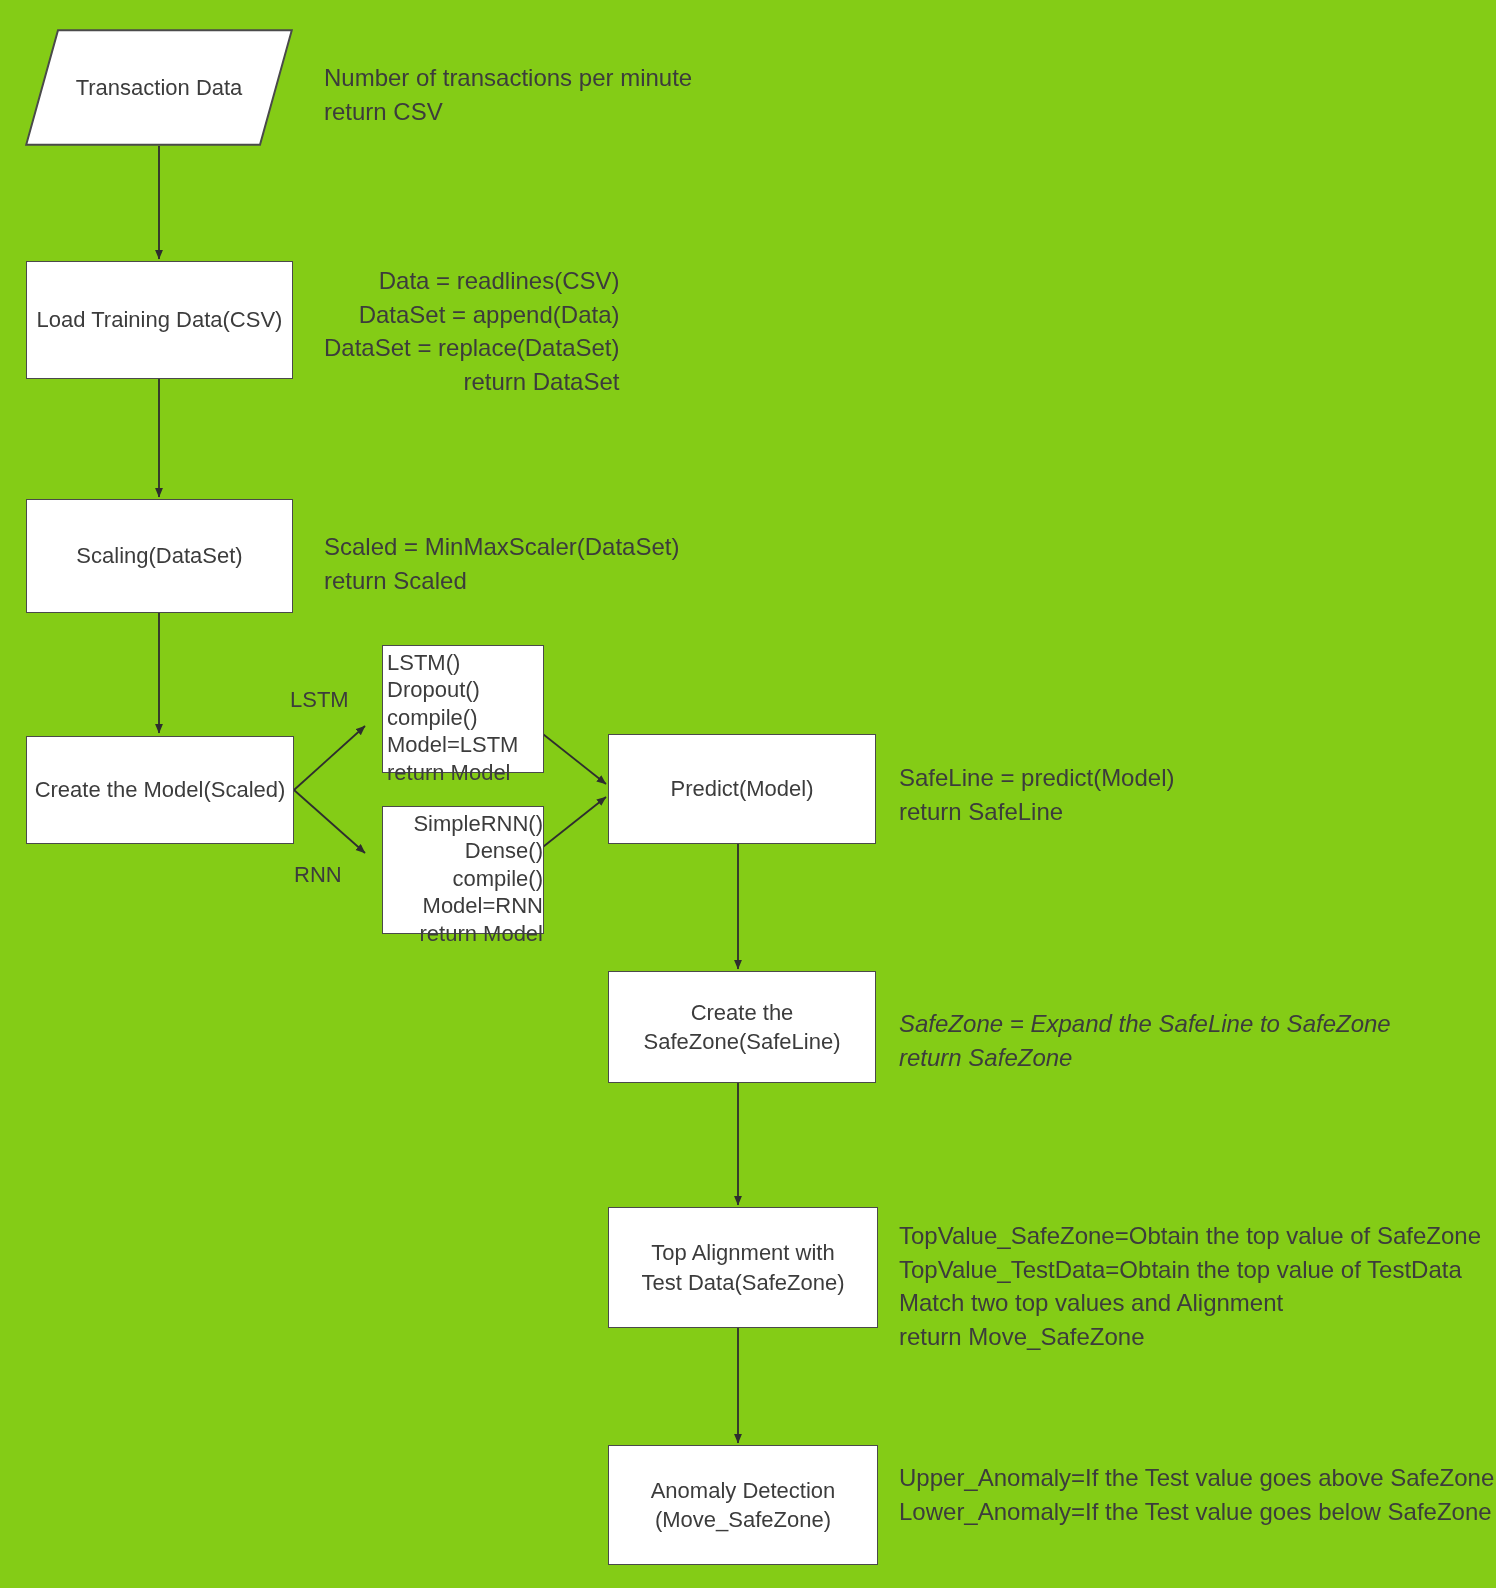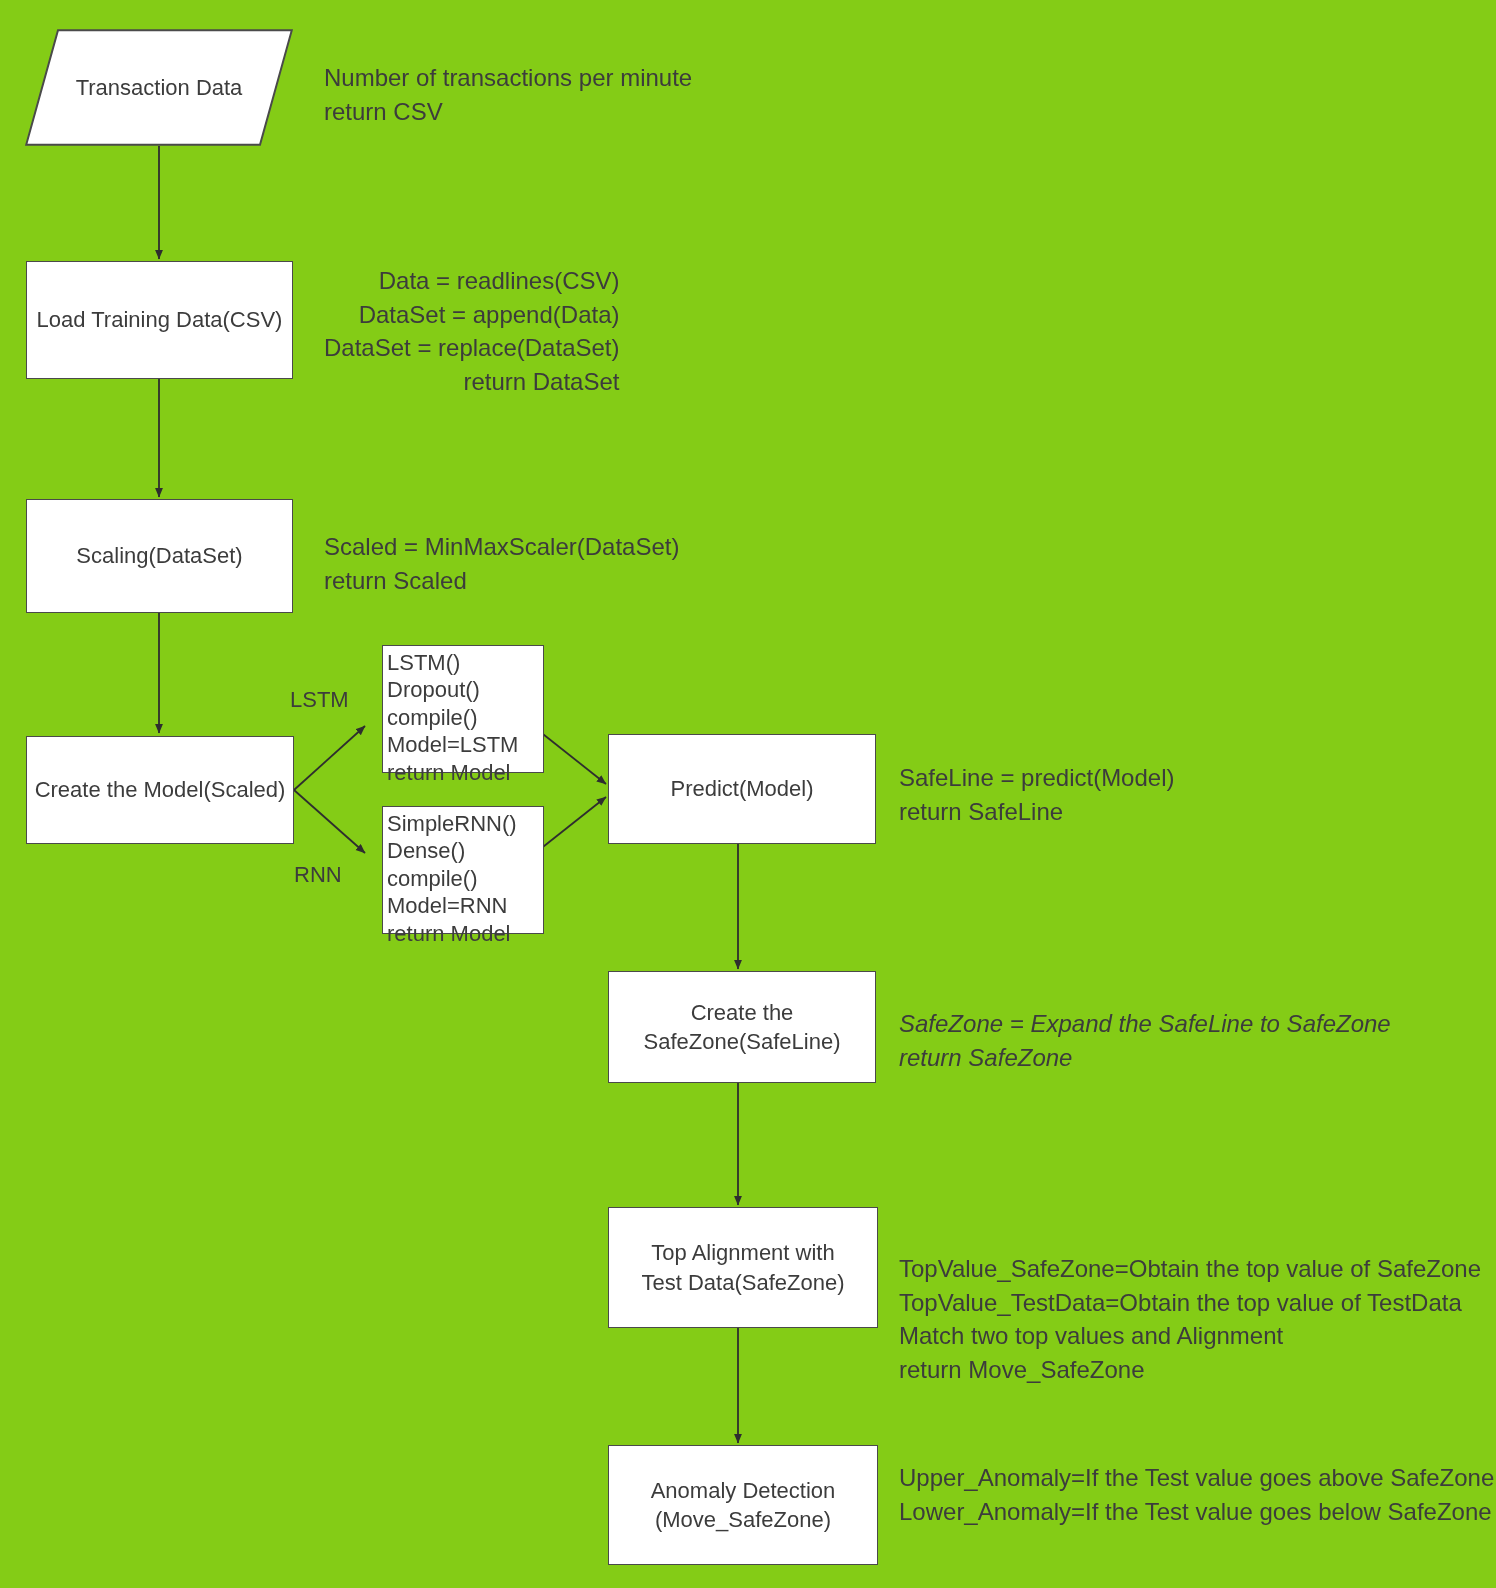--- a/index.html
+++ b/index.html
@@ -126,21 +126,21 @@
   <div class="node" style="left:26px; top:499px; width:267px; height:114px;">Scaling(DataSet)</div>
 
   <div class="node" style="left:26px; top:736px; width:268px; height:108px;">Create the Model(Scaled)</div>
 
   <div class="node codeblock" style="left:367px; top:645px; width:162px; height:128px;">LSTM()
 Dropout()
 compile()
 Model=LSTM
 return Model</div>
 
-  <div class="node codeblock" style="left:367px; top:806px; width:162px; height:128px;">SimpleRNN()
+  <div class="node codeblock" style="left:367px; top:806px; width:162px; height:128px;text-align:right;">SimpleRNN()
 Dense()
 compile()
 Model=RNN
 return Model</div>
 
   <div class="node" style="left:608px; top:734px; width:268px; height:110px;">Predict(Model)</div>
 
   <div class="node" style="left:608px; top:971px; width:268px; height:112px;">Create the
 SafeZone(SafeLine)</div>
 
@@ -164,21 +164,21 @@
 
   <div class="annotation" style="left:324px; top:530px;">Scaled = MinMaxScaler(DataSet)
 return Scaled</div>
 
   <div class="annotation" style="left:899px; top:761px;">SafeLine = predict(Model)
 return SafeLine</div>
 
   <div class="annotation" style="left:899px; top:1007px;font-style:italic;">SafeZone = Expand the SafeLine to SafeZone
 return SafeZone</div>
 
-  <div class="annotation" style="left:899px; top:1252px;">TopValue_SafeZone=Obtain the top value of SafeZone
+  <div class="annotation" style="left:899px; top:1219px;">TopValue_SafeZone=Obtain the top value of SafeZone
 TopValue_TestData=Obtain the top value of TestData
 Match two top values and Alignment
 return Move_SafeZone</div>
 
   <div class="annotation" style="left:899px; top:1461px;">Upper_Anomaly=If the Test value goes above SafeZone
 Lower_Anomaly=If the Test value goes below SafeZone</div>
 
 </div>
 
 </body></html>

